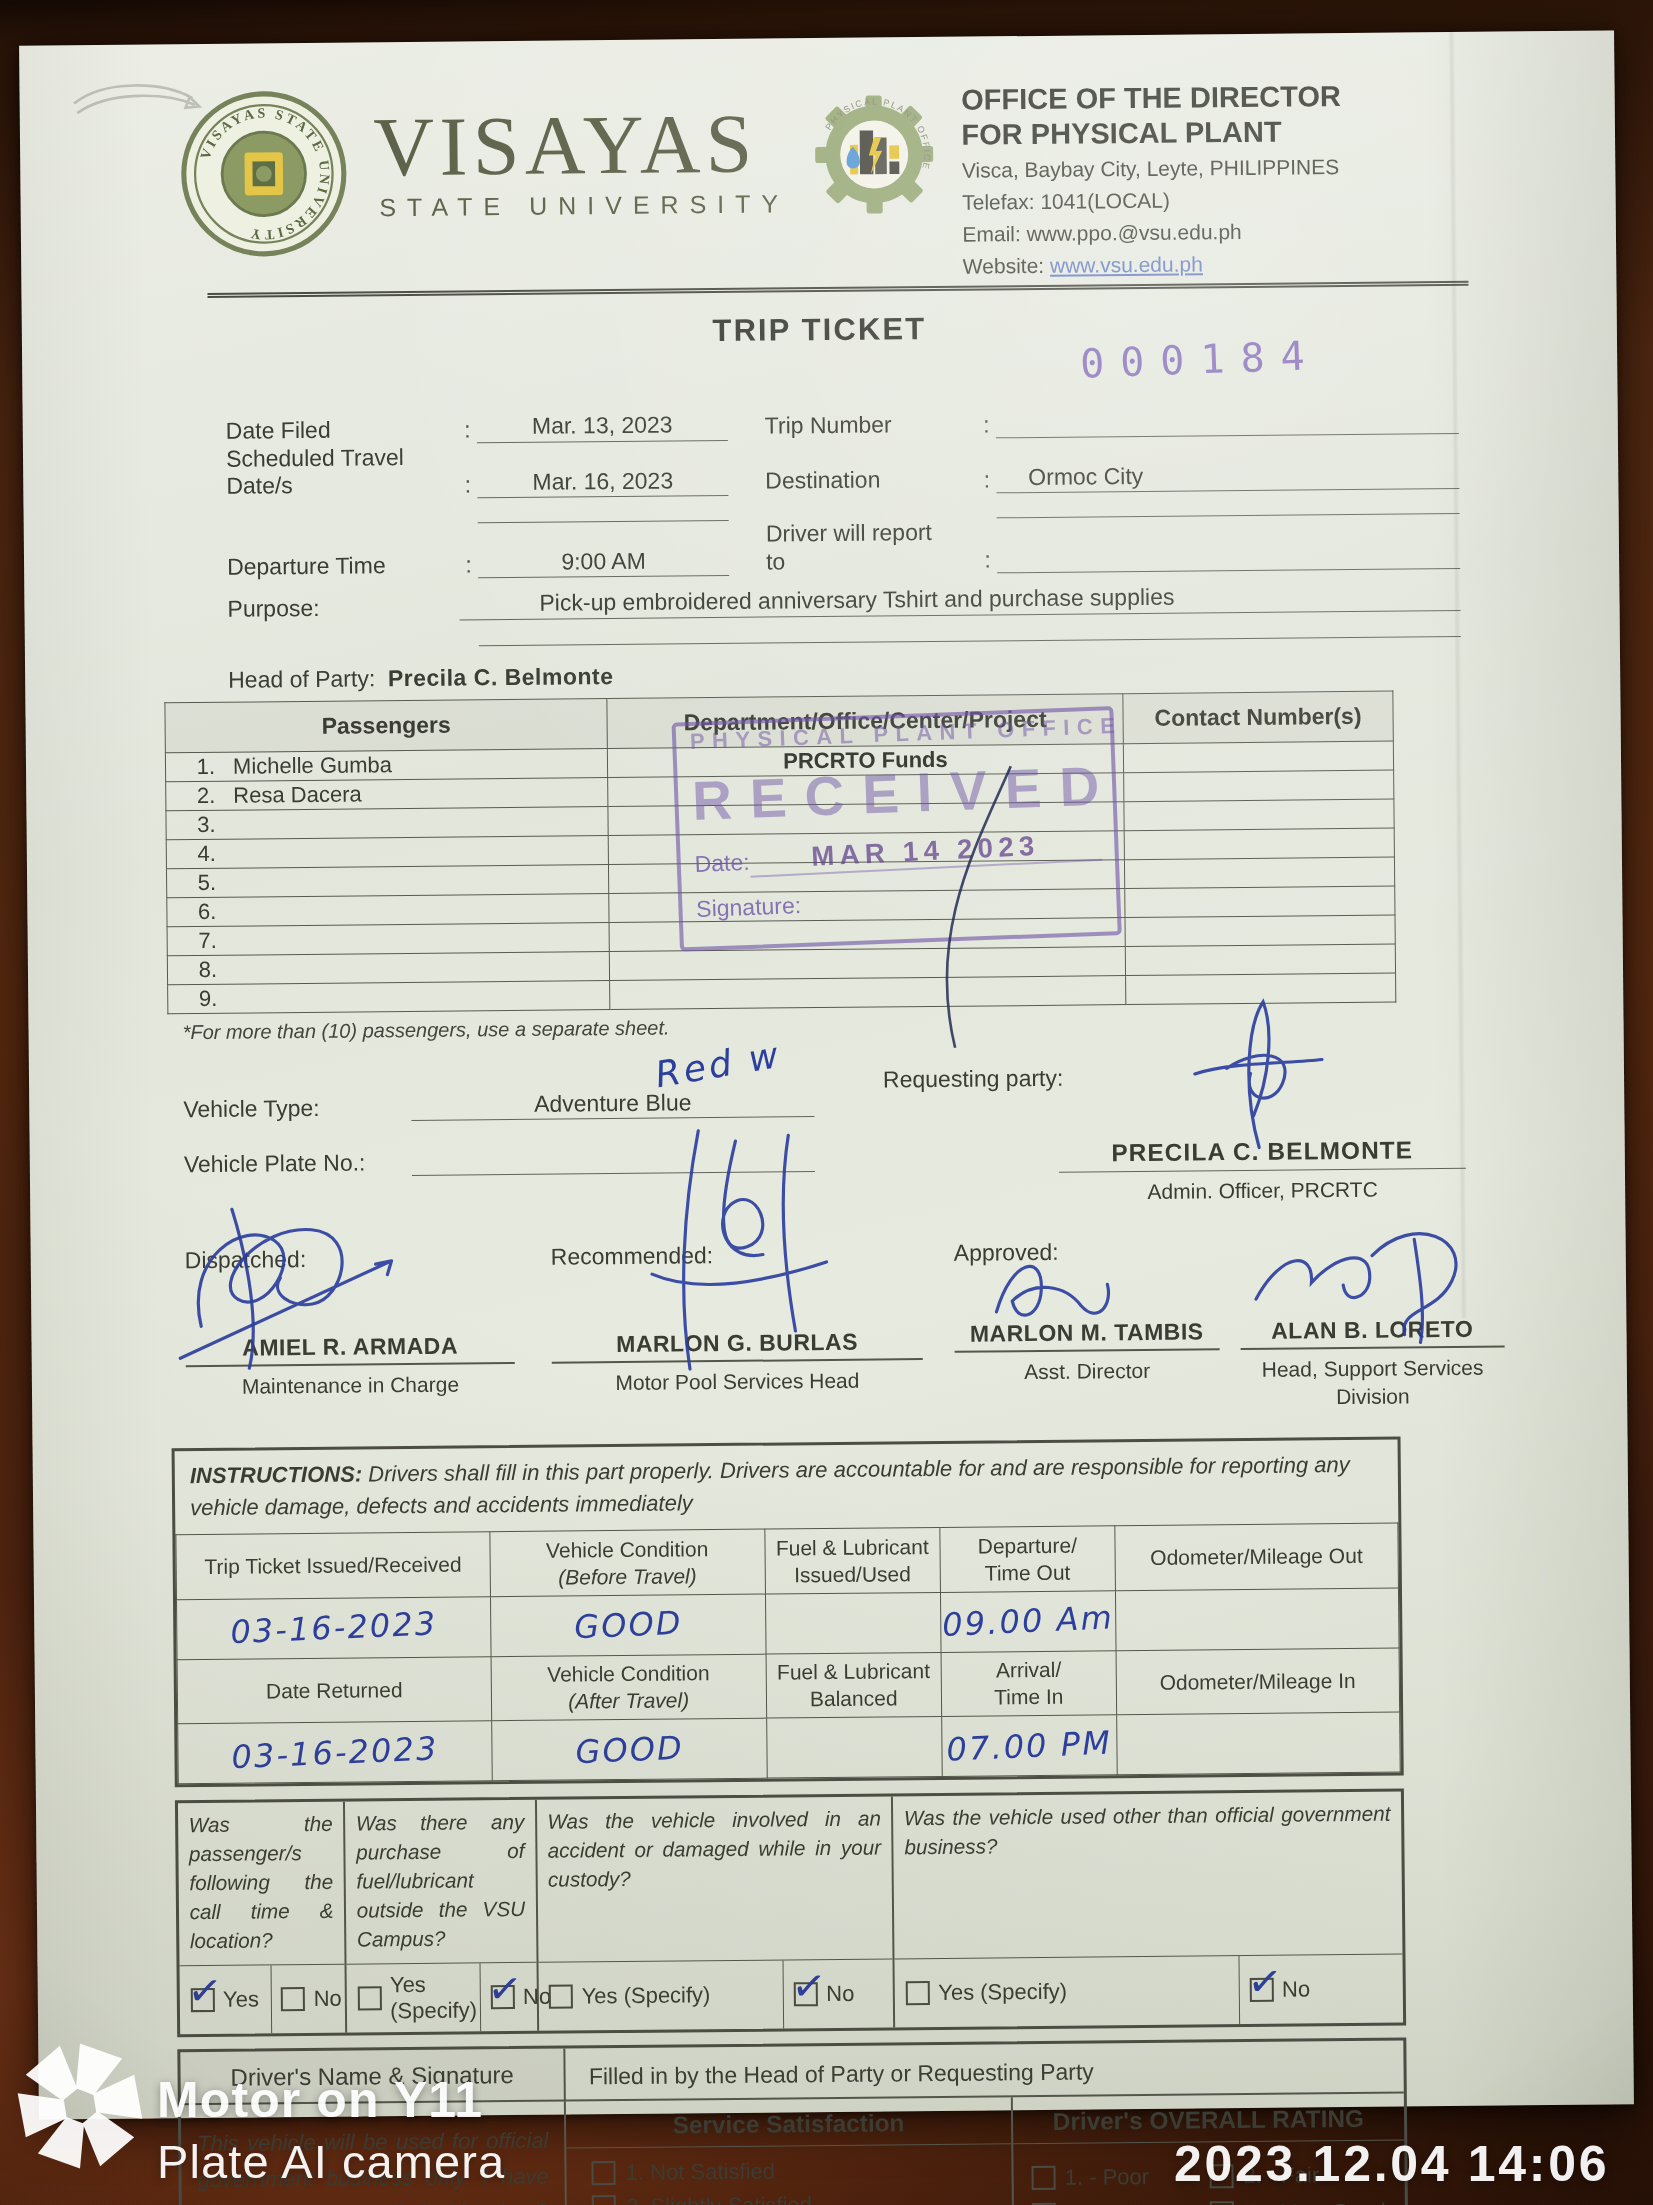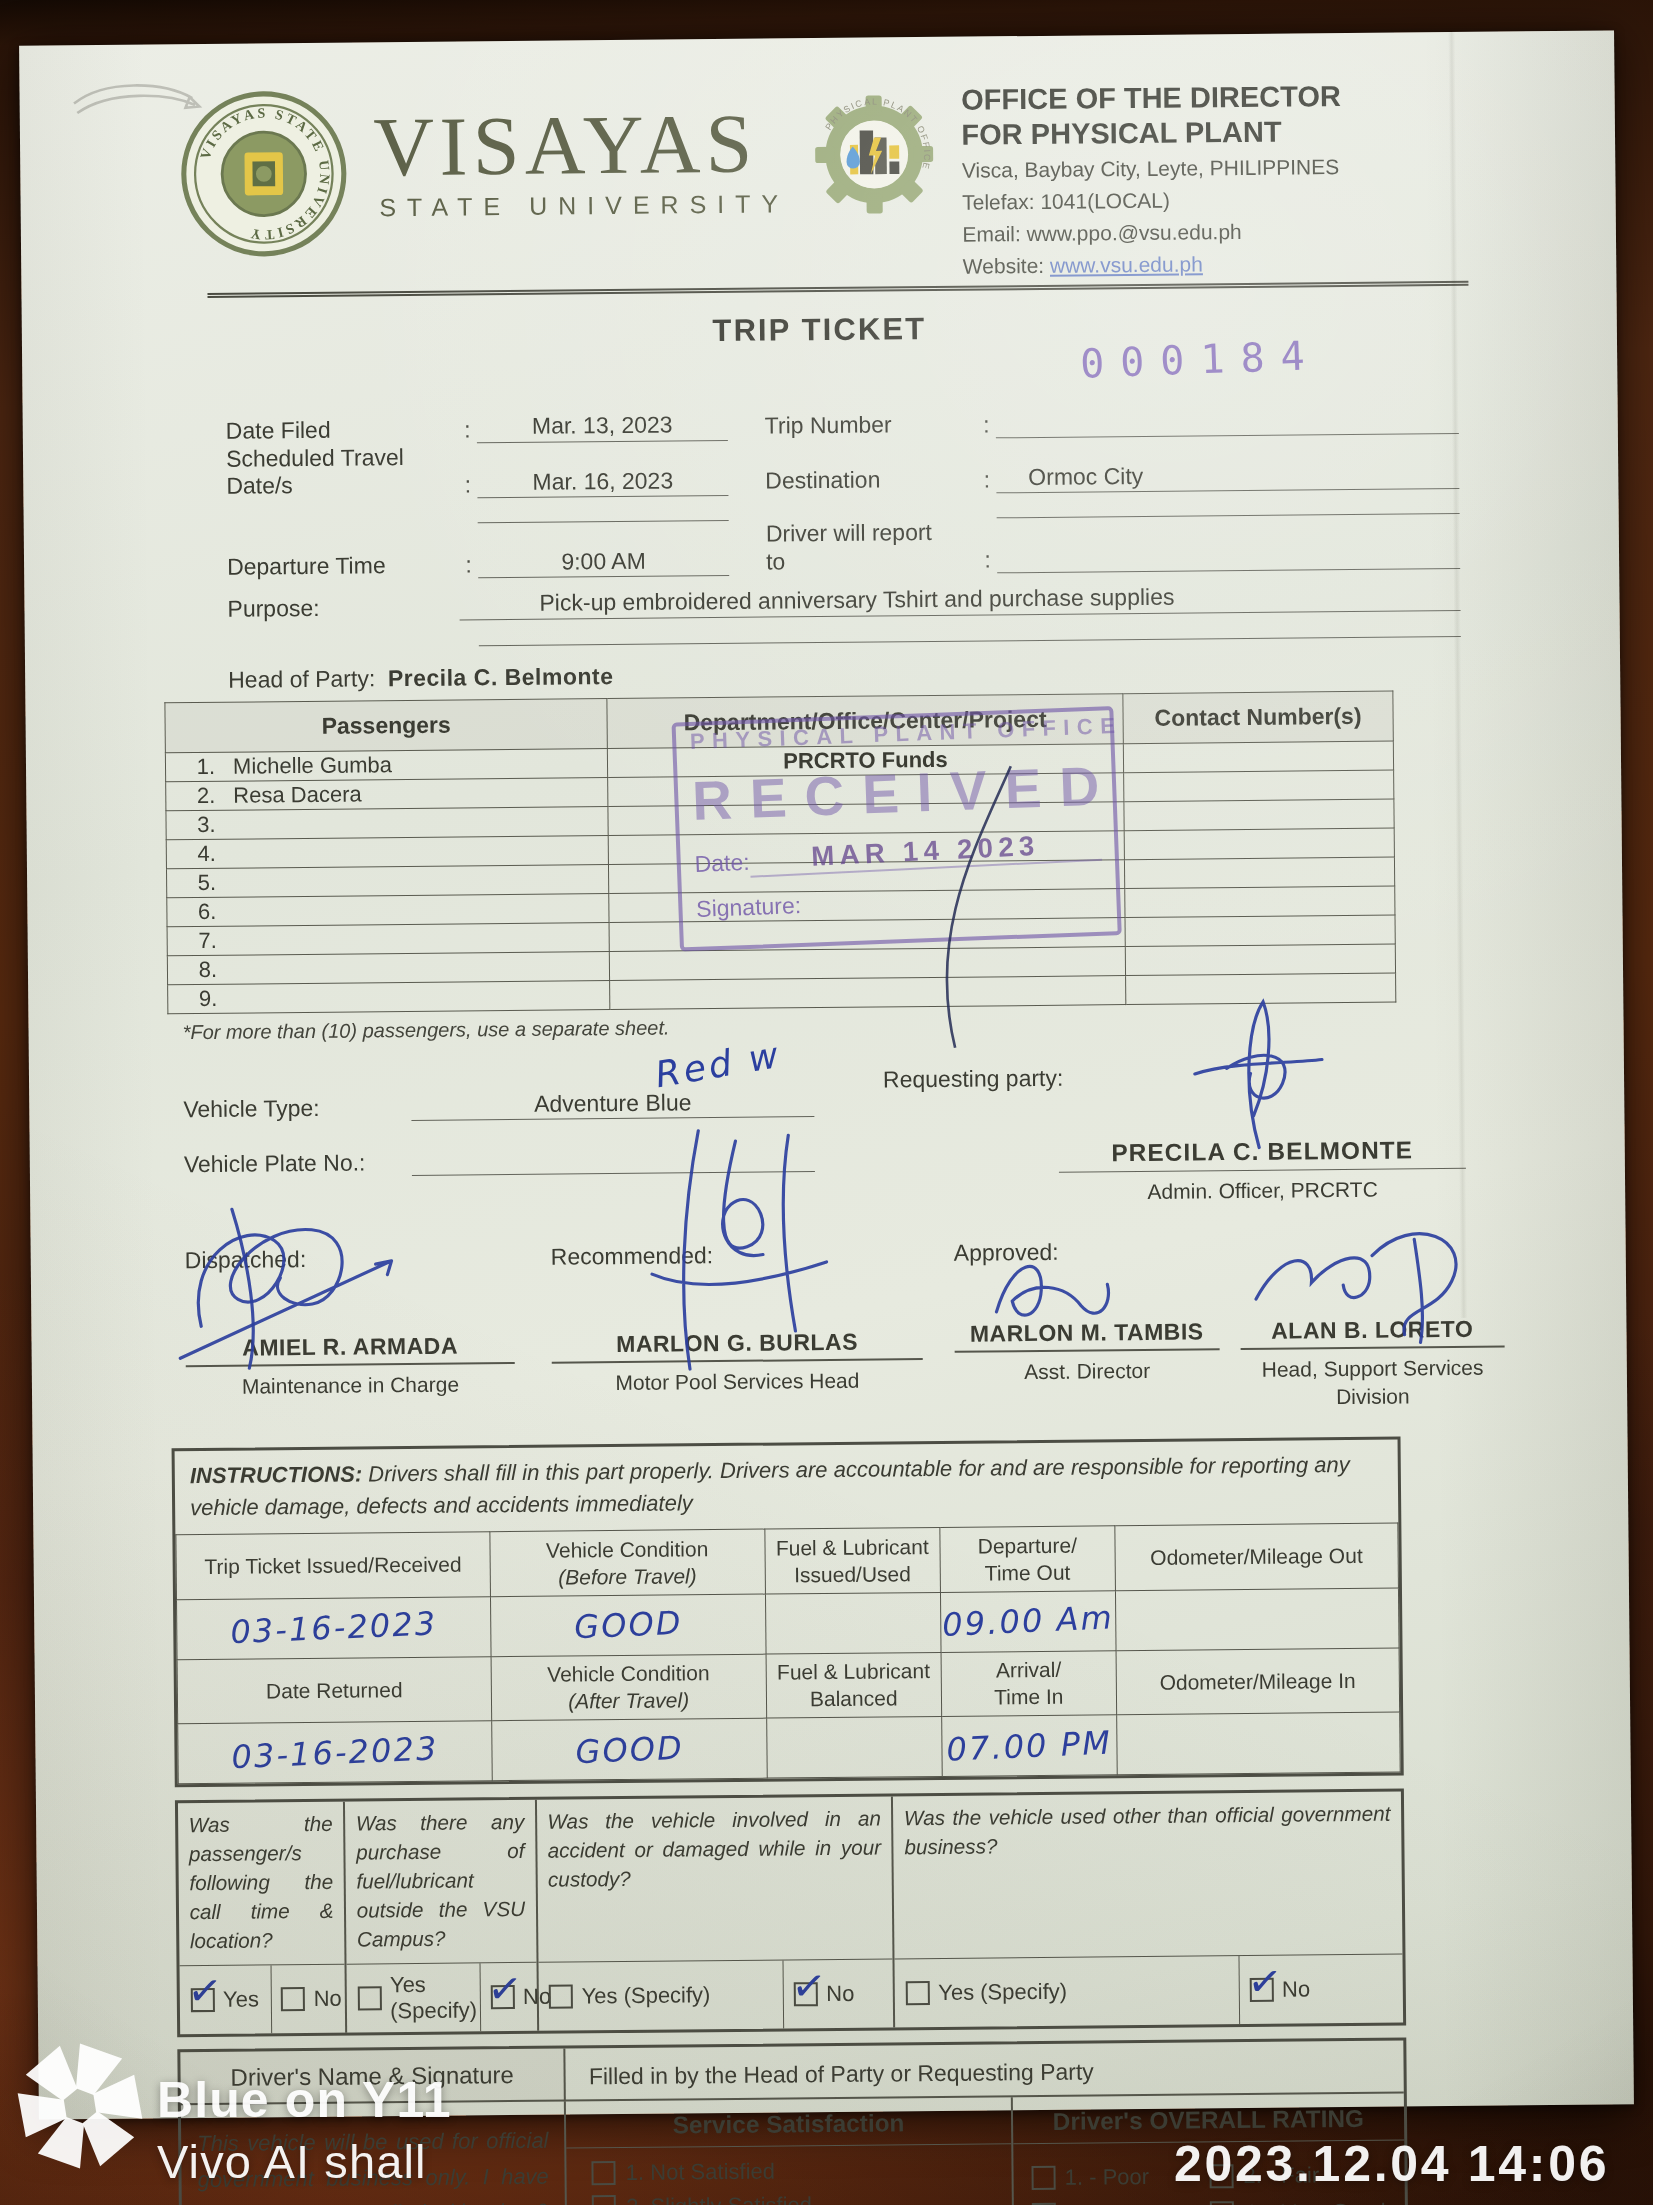--- a/index.html
+++ b/index.html
@@ -574,16 +574,16 @@
 <svg class="wm aperture" viewBox="0 0 100 100">
   <g fill="rgba(255,255,255,.94)">
     <path id="blade" d="M50,4 L81,15 L60,42 L47,37 Z"></path>
     <use href="#blade" transform="rotate(60 50 50)"></use>
     <use href="#blade" transform="rotate(120 50 50)"></use>
     <use href="#blade" transform="rotate(180 50 50)"></use>
     <use href="#blade" transform="rotate(240 50 50)"></use>
     <use href="#blade" transform="rotate(300 50 50)"></use>
   </g>
 </svg>
-<div class="wm wm1">Blue on Y11</div>
-<div class="wm wm2">Vivo AI shall</div>
+<div class="wm wm1">Motor on Y11</div>
+<div class="wm wm2">Plate AI camera</div>
 <div class="wm wmts">2023.12.04 14:06</div>
 
 
 </body></html>

